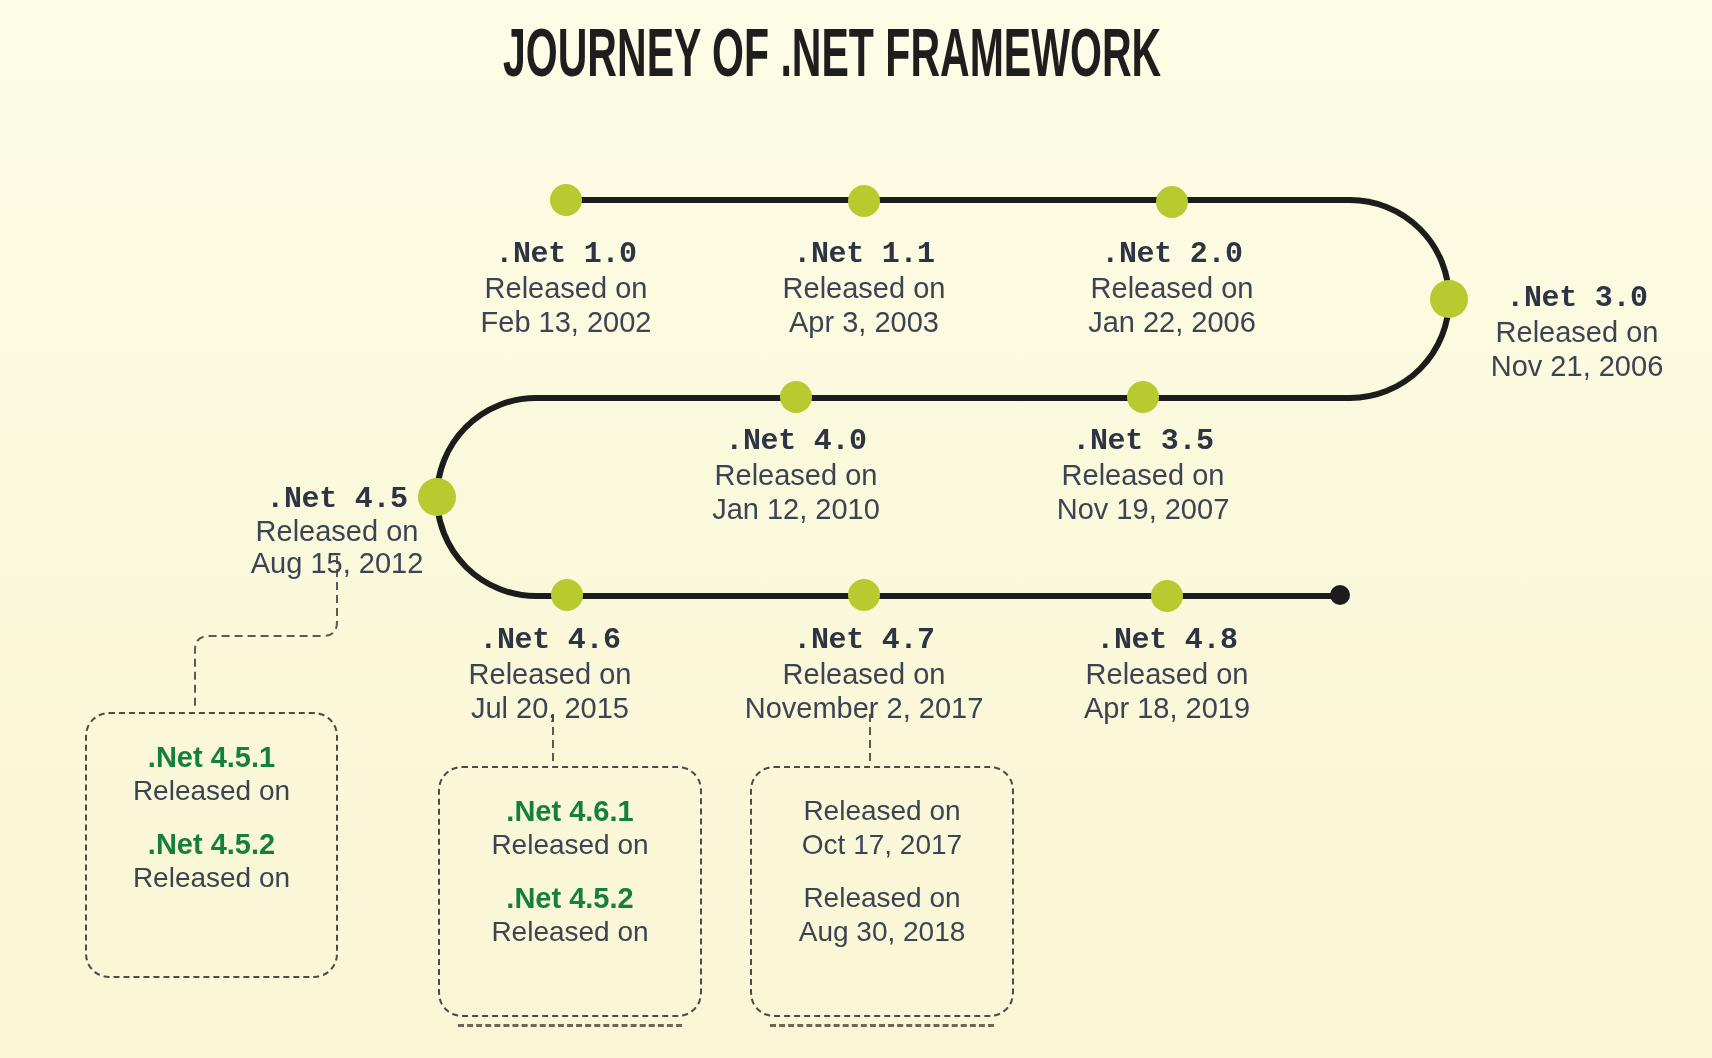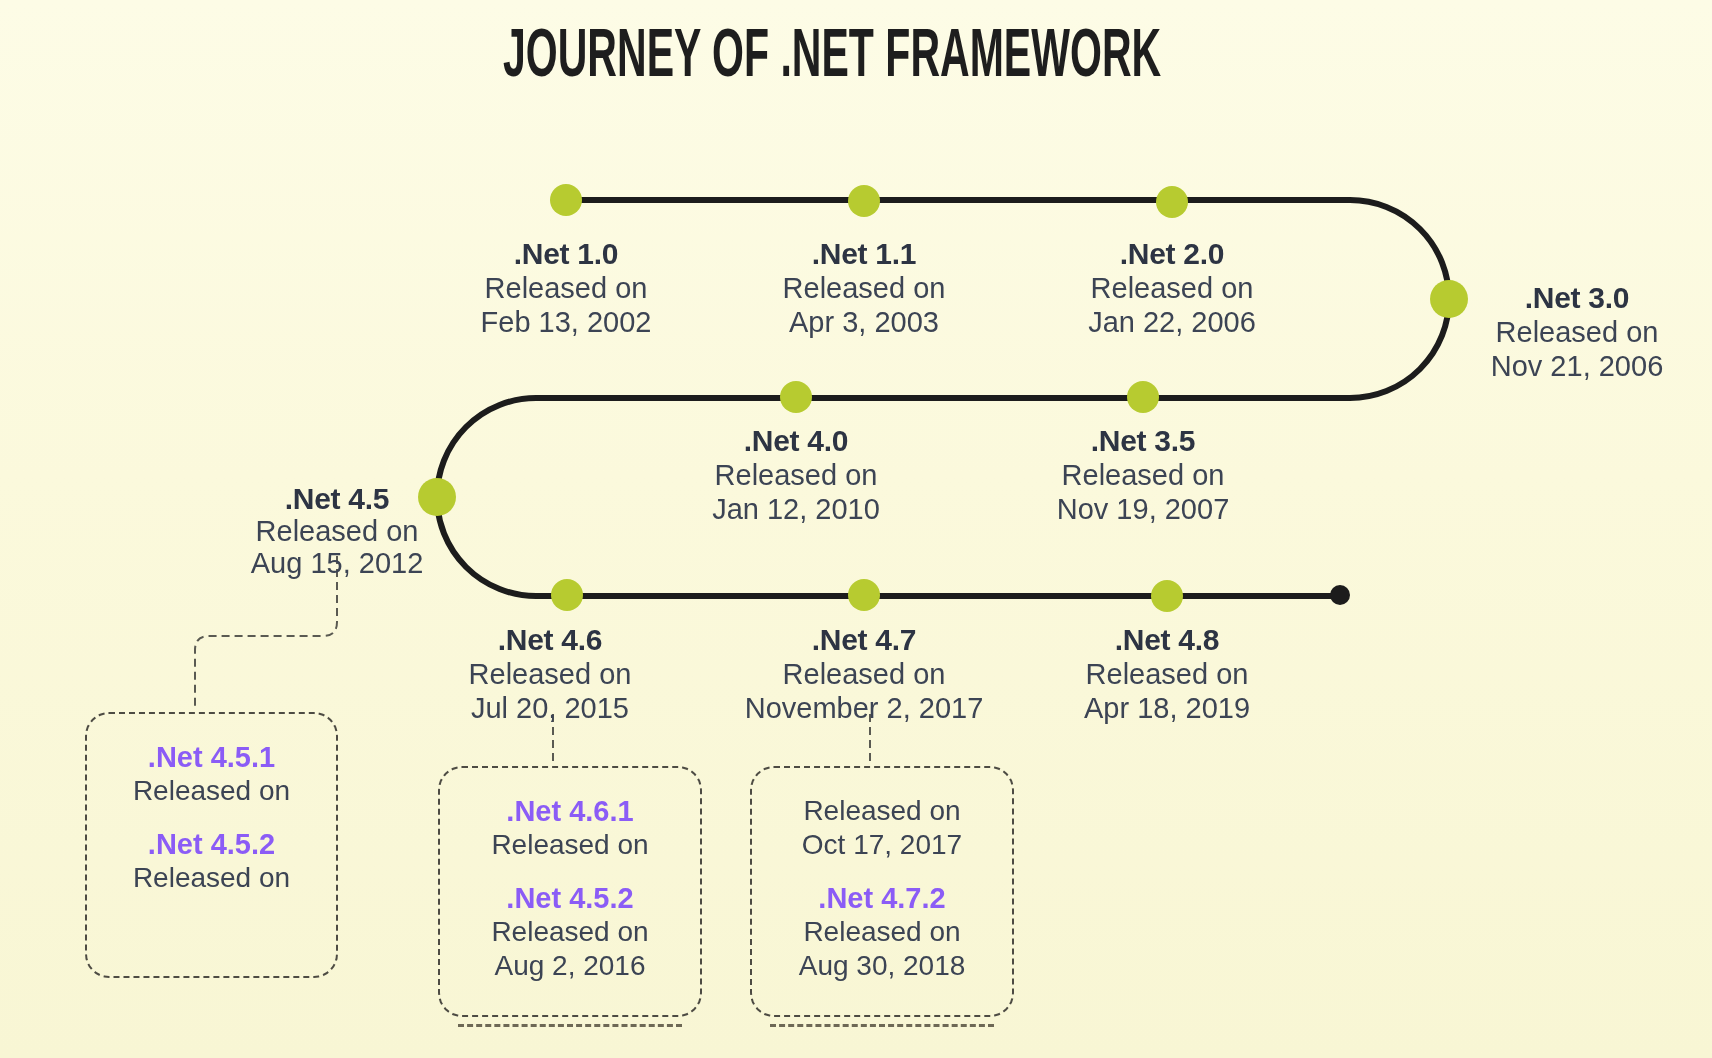--- a/index.html
+++ b/index.html
@@ -24,29 +24,29 @@
     display:inline-block; white-space:nowrap;
     font-size:57px; font-weight:bold; color:#1e1e1e;
     transform:scale(0.72,1.2); transform-origin:center top;
   }
 
   .label {
     position:absolute; transform:translateX(-50%);
     text-align:center; white-space:nowrap;
     font-size:29px; line-height:34px; color:#3c4454;
   }
-  .label .name { font-size:30px; font-weight:bold; color:#2d3443; letter-spacing:-0.3px; }
+  .label .name { font-size:30px; font-weight:bold; color:#2d3443; letter-spacing:-0.3px;font-family:Liberation Mono, monospace; }
 
   .callout {
     position:absolute; box-sizing:border-box;
     border:2px dashed #4d4b43; border-radius:24px;
     text-align:center; padding-top:26px;
   }
   .callout .entry { line-height:34px; font-size:28px; margin-bottom:19px; }
-  .callout .entry .name { font-size:29px; font-weight:bold; color:#8b5cf6; }
+  .callout .entry .name { font-size:29px; font-weight:bold; color:#15803d; }
   .callout.ticks::after {
     content:""; position:absolute; left:18px; right:18px; bottom:-12px;
     border-top:3px dashed #55503f; opacity:.85;
   }
 </style>
 </head>
 <body style="color: rgb(60, 68, 84);">
 
 <div class="stage"></div>
 
@@ -142,27 +142,25 @@
 </div>
 
 <div class="callout ticks" style="left:438px; top:766px; width:264px; height:251px;">
   <div class="entry">
     <div class="name">.Net 4.6.1</div>
     <div class="rel">Released on</div>
   </div>
   <div class="entry">
     <div class="name">.Net 4.5.2</div>
     <div class="rel">Released on</div>
-    <div class="date">Aug 2, 2016</div>
   </div>
 </div>
 
 <div class="callout ticks" style="left:750px; top:766px; width:264px; height:251px;">
   <div class="entry">
     <div class="rel">Released on</div>
     <div class="date">Oct 17, 2017</div>
   </div>
   <div class="entry">
-    <div class="name">.Net 4.7.2</div>
     <div class="rel">Released on</div>
     <div class="date">Aug 30, 2018</div>
   </div>
 </div>
 
 </body></html>

